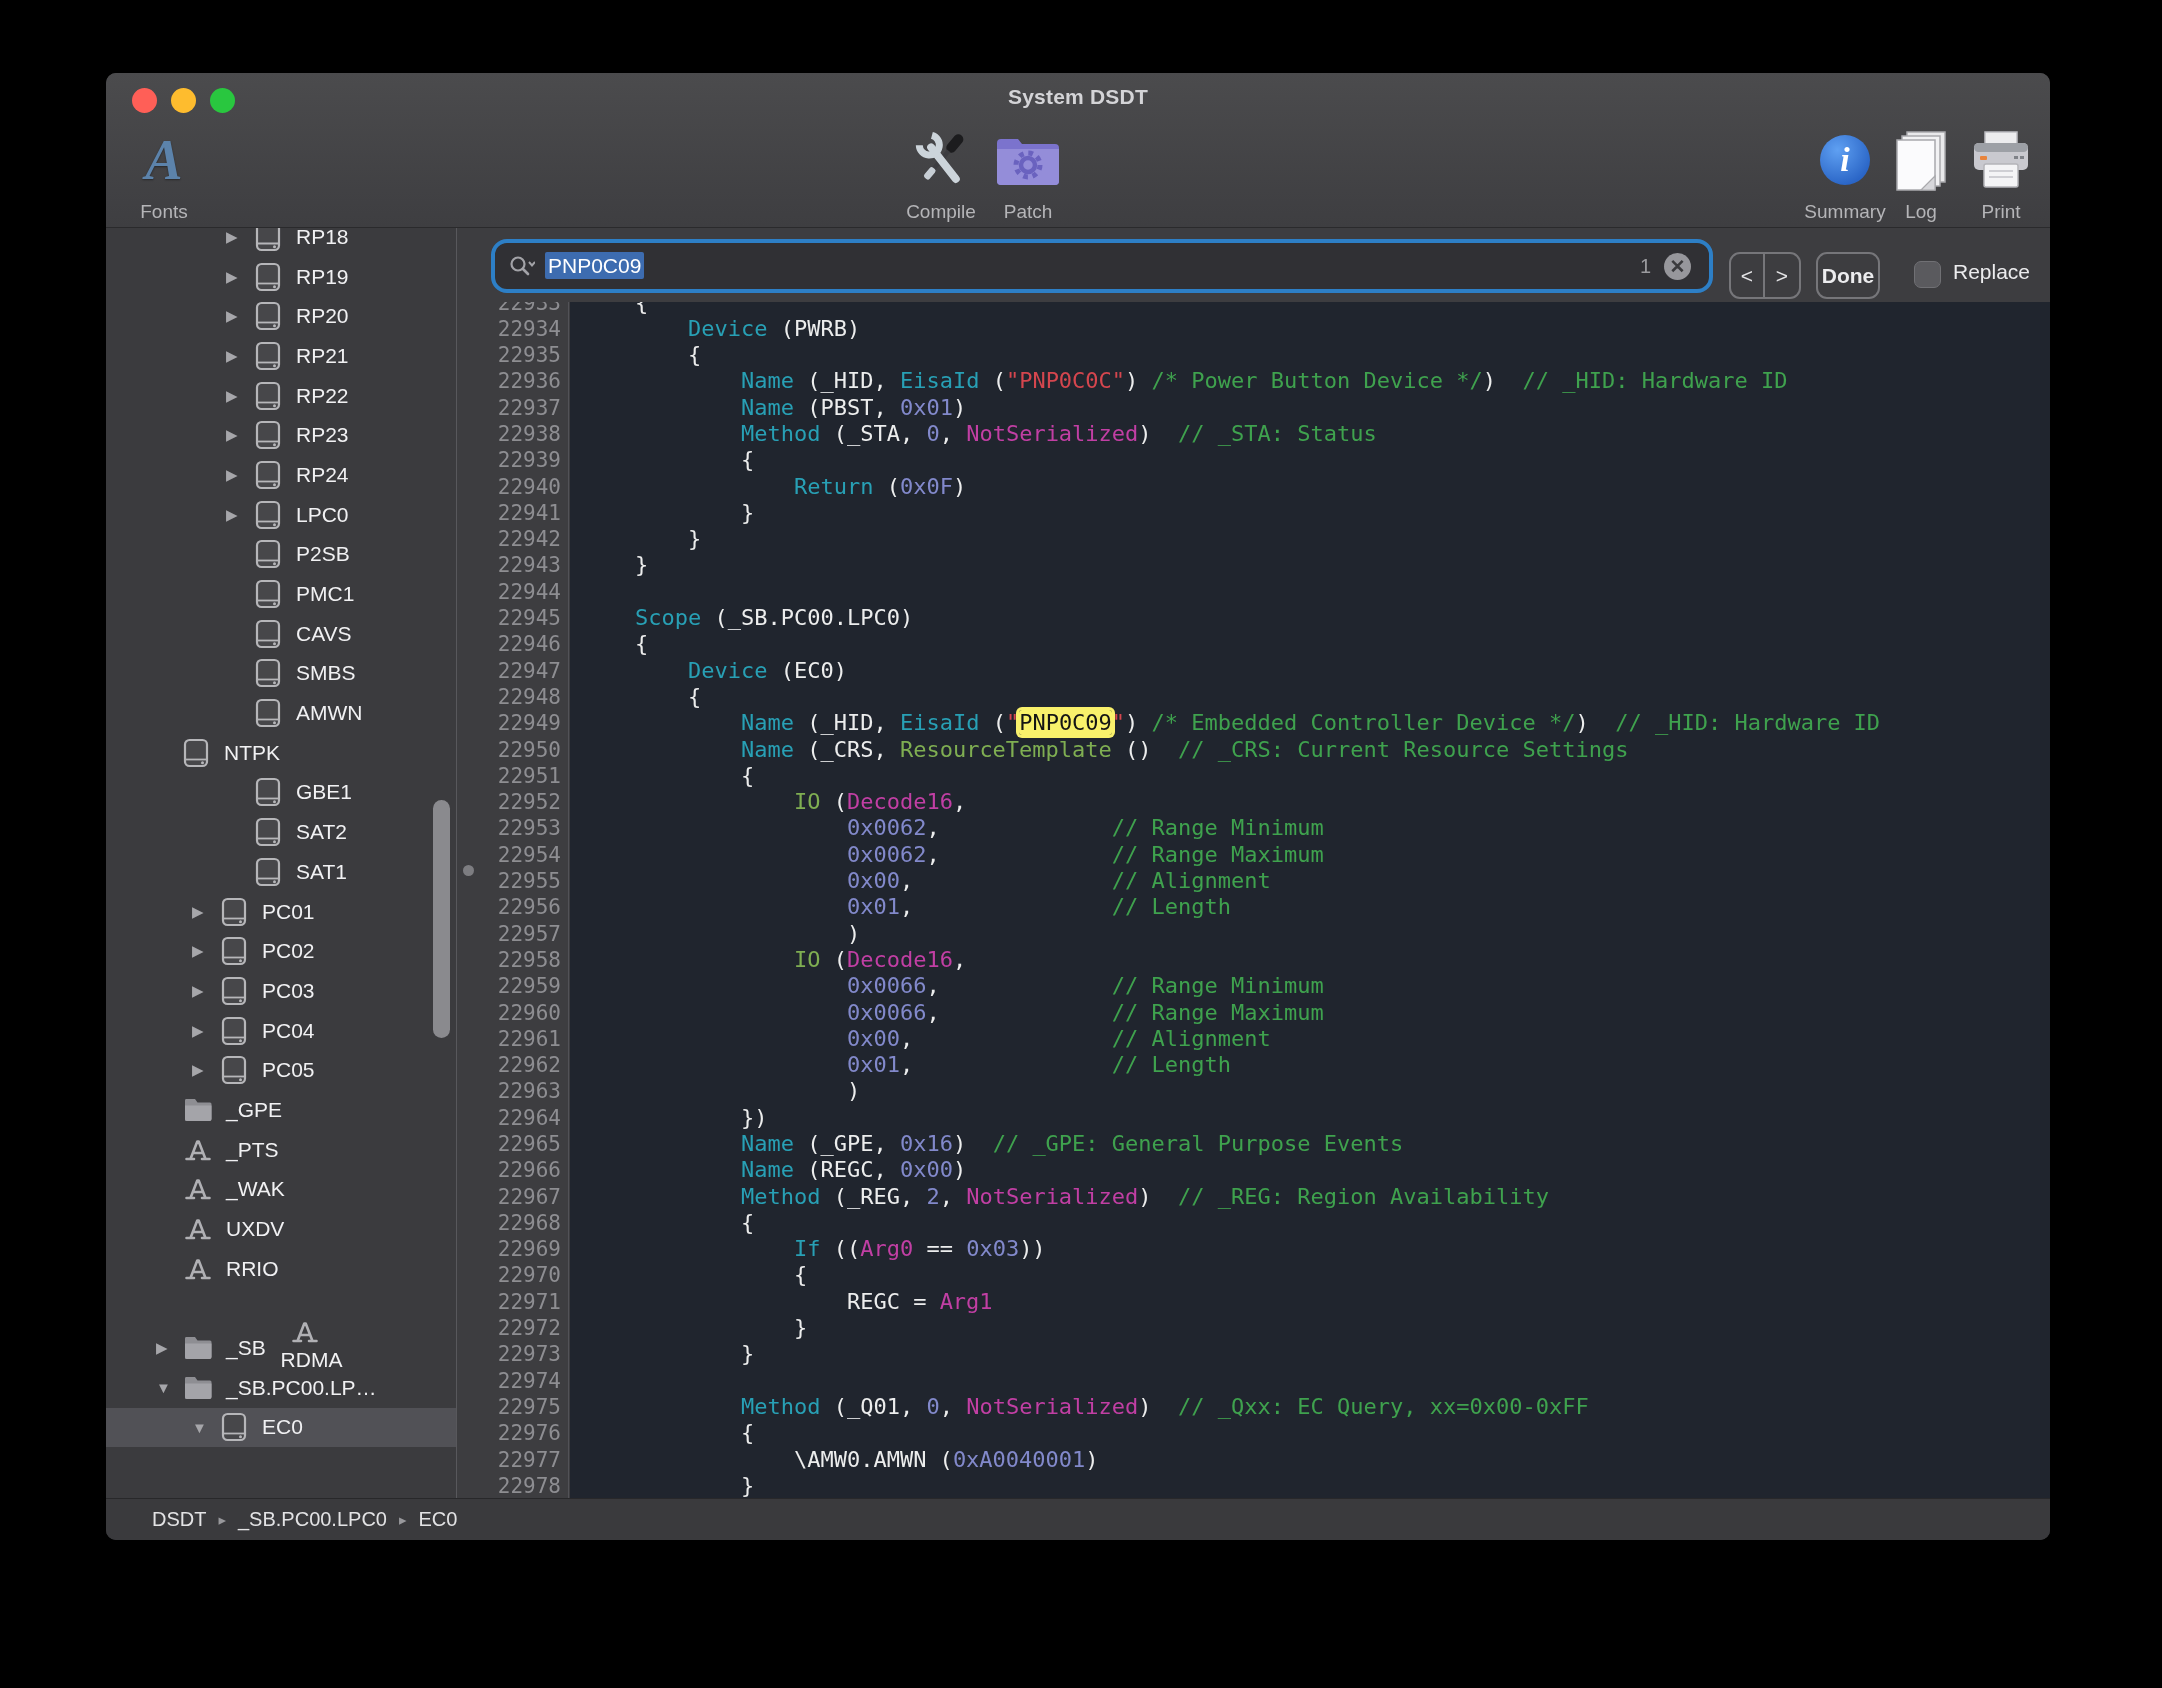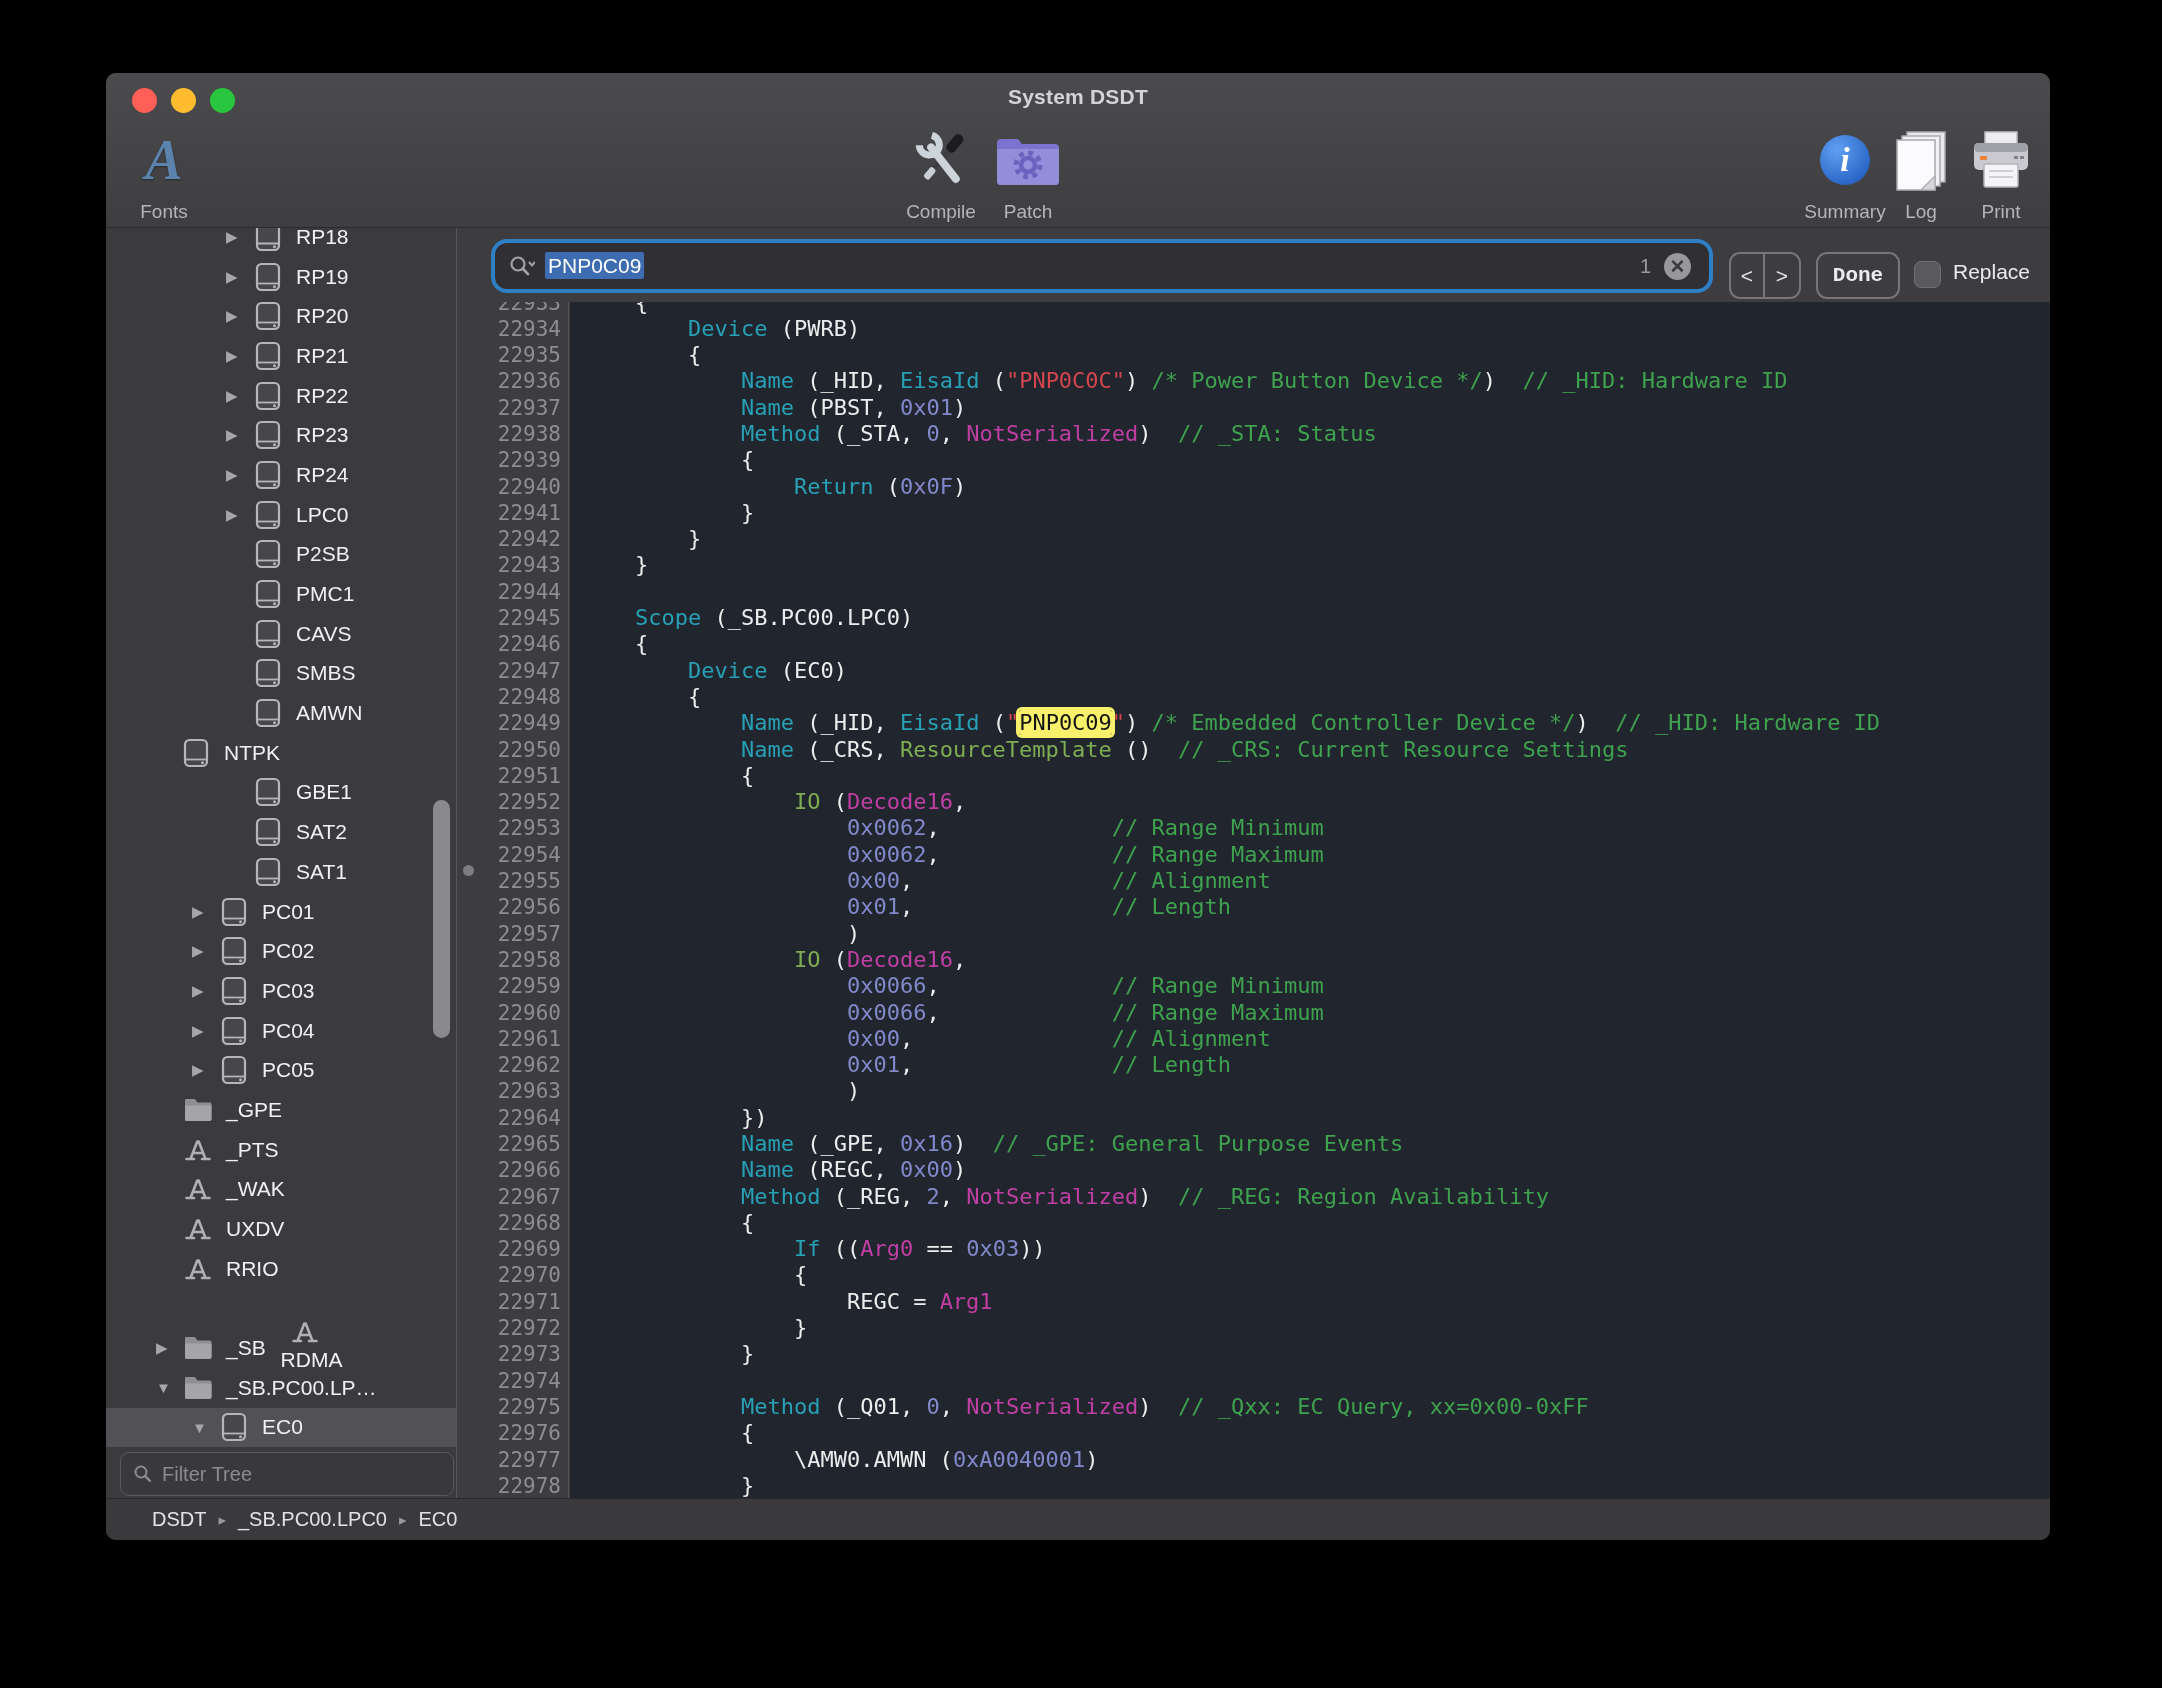--- a/index.html
+++ b/index.html
@@ -57,23 +57,23 @@
   .search-text .sel { background:#3d6cb0; border-radius:2px; padding:2px 3px; }
   .search-count { position:absolute; right:58px; font-size:20px; color:#9b9b9f; }
   .clear-btn { position:absolute; right:18px; width:27px; height:27px; border-radius:50%;
                background:#97979c; color:#3a3a3d; font-size:19px; font-weight:700;
                display:flex; align-items:center; justify-content:center; }
   .seg { position:absolute; left:1272px; top:24px; width:72px; height:47px;
          border:2px solid #76767a; border-radius:11px; display:flex; }
   .seg .cell { width:50%; display:flex; align-items:center; justify-content:center;
                color:#e4e4e6; font-size:21px; }
   .seg .cell:first-child { border-right:2px solid #76767a; }
-  .done-btn { position:absolute; left:1359px; top:24px; width:84px; height:47px;
+  .done-btn { position:absolute; left:1359px; top:24px; width:64px; height:47px;
               border:2px solid #76767a; border-radius:11px; color:#ececee;
-              font-size:21px; font-weight:600; display:flex; align-items:center; justify-content:center;font-family:Liberation Mono, monospace; }
+              font-size:21px; font-weight:600; display:flex; align-items:center; justify-content:center; }
   .chk { position:absolute; left:1457px; top:33px; width:27px; height:27px;
          background:#5a5a5e; border:1px solid #707074; border-radius:7px; }
   .chk-label { position:absolute; left:1496px; top:32px; font-size:21px; color:#ececee; }
 
   
   .codearea { position:absolute; left:0; top:74px; width:100%; height:1196px; overflow:hidden; }
   .splitter { position:absolute; left:0; top:0; width:22px; height:100%; background:#3d3d40; }
   .splitter .dot { position:absolute; left:6px; top:563px; width:11px; height:11px;
                    border-radius:50%; background:#7d7d81; }
   .gutter { position:absolute; left:22px; top:0; width:90px; height:100%;
@@ -510,27 +510,20 @@
             <svg width="30" height="32" viewBox="0 0 30 32">
               <rect x="4" y="3" width="22" height="26" rx="4.5" fill="#47474a" stroke="#b6b6b9" stroke-width="2.2"></rect>
               <line x1="5" y1="22.5" x2="25" y2="22.5" stroke="#b6b6b9" stroke-width="1.8"></line>
               <circle cx="21.5" cy="25.8" r="1.5" fill="#b6b6b9"></circle>
             </svg>
           </span>
           <span class="tlab">EC0</span>
         </div>
       </div>
     <div class="side-scrollbar"></div>
-    <div class="filter-box">
-      <svg width="20" height="20" viewBox="0 0 20 20">
-        <circle cx="8" cy="8" r="5.5" fill="none" stroke="#8b8b90" stroke-width="2"></circle>
-        <line x1="12.2" y1="12.2" x2="17" y2="17" stroke="#8b8b90" stroke-width="2.4" stroke-linecap="round"></line>
-      </svg>
-      <span class="ph">Filter Tree</span>
-    </div>
   </div>
 
   <div class="rightpane">
     <div class="findbar">
       <div class="search-field">
         <svg width="26" height="24" viewBox="0 0 26 24">
           <circle cx="9" cy="10" r="6.5" fill="none" stroke="#a2a2a7" stroke-width="2.2"></circle>
           <line x1="14" y1="15" x2="19" y2="20" stroke="#a2a2a7" stroke-width="2.6" stroke-linecap="round"></line>
           <path d="M20 8 l3 3.4 3 -3.4" fill="none" stroke="#a2a2a7" stroke-width="2"></path>
         </svg>

